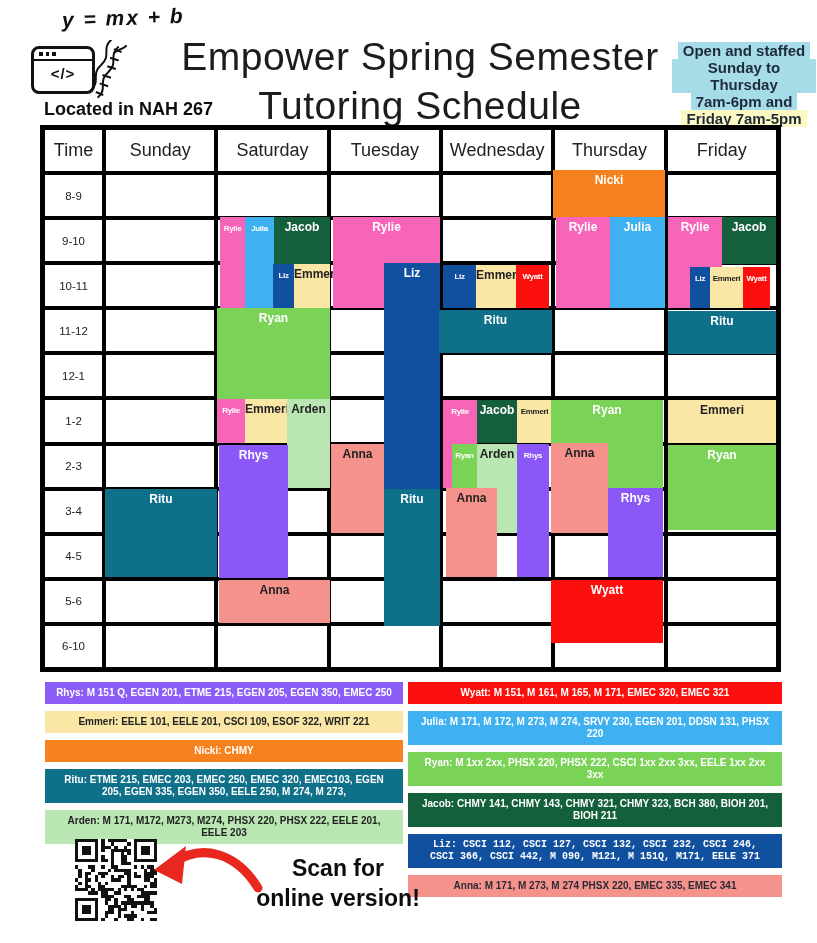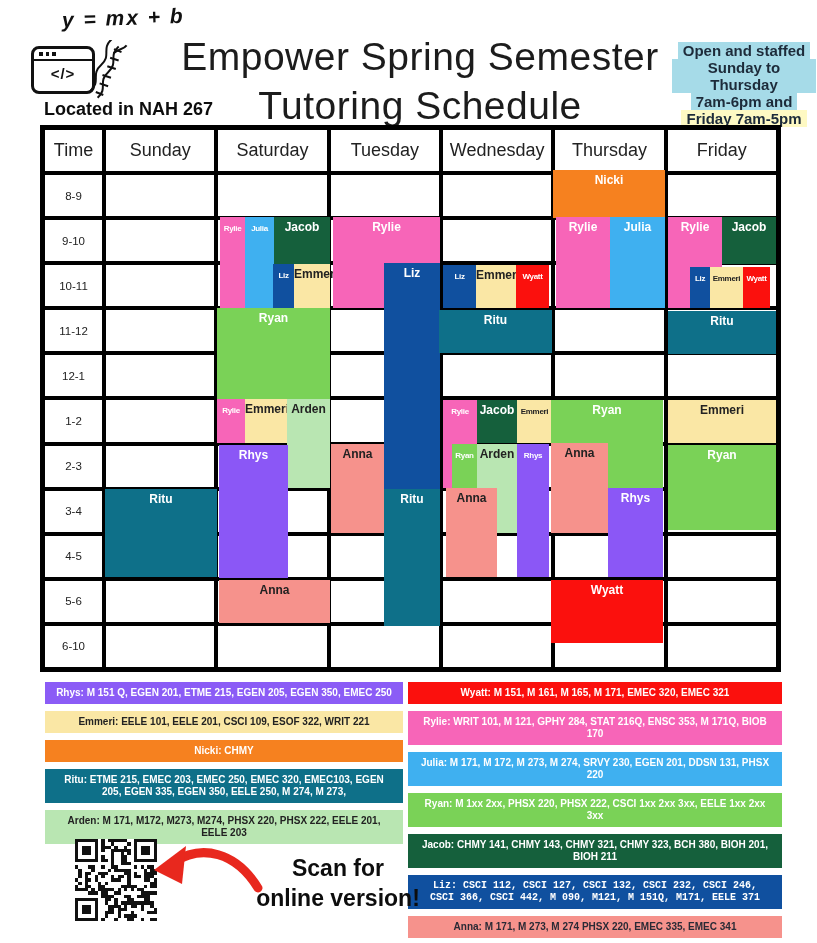--- a/index.html
+++ b/index.html
@@ -204,21 +204,20 @@
 
   <div id="legend-left" class="legend-col">
       <div class="leg" style="background: rgb(139, 92, 246); color: rgb(255, 255, 255);">Rhys: M 151 Q, EGEN 201, ETME 215, EGEN 205, EGEN 350, EMEC 250</div>
       <div class="leg" style="background: rgb(250, 231, 165); color: rgb(34, 34, 34);">Emmeri: EELE 101, EELE 201, CSCI 109, ESOF 322, WRIT 221</div>
       <div class="leg" style="background: rgb(246, 129, 31); color: rgb(255, 255, 255);">Nicki: CHMY</div>
       <div class="leg" style="background: rgb(14, 112, 137); color: rgb(255, 255, 255);">Ritu: ETME 215, EMEC 203, EMEC 250, EMEC 320, EMEC103, EGEN 205, EGEN 335, EGEN 350, EELE 250, M 274, M 273,</div>
       <div class="leg" style="background: rgb(185, 230, 178); color: rgb(34, 34, 34);">Arden: M 171, M172, M273, M274, PHSX 220, PHSX 222, EELE 201, EELE 203</div>
     </div>
   <div id="legend-right" class="legend-col">
       <div class="leg" style="background: rgb(251, 16, 13); color: rgb(255, 255, 255);">Wyatt: M 151, M 161, M 165, M 171, EMEC 320, EMEC 321</div>
-      <div class="leg" style="background: rgb(247, 101, 184); color: rgb(255, 255, 255);">Rylie: WRIT 101, M 121, GPHY 284, STAT 216Q, ENSC 353, M 171Q, BIOB 170</div>
       <div class="leg" style="background: rgb(63, 176, 240); color: rgb(255, 255, 255);">Julia: M 171, M 172, M 273, M 274, SRVY 230, EGEN 201, DDSN 131, PHSX 220</div>
       <div class="leg" style="background: rgb(122, 210, 87); color: rgb(255, 255, 255);">Ryan: M 1xx 2xx, PHSX 220, PHSX 222, CSCI 1xx 2xx 3xx, EELE 1xx 2xx 3xx</div>
       <div class="leg" style="background: rgb(21, 96, 60); color: rgb(255, 255, 255);">Jacob: CHMY 141, CHMY 143, CHMY 321, CHMY 323, BCH 380, BIOH 201, BIOH 211</div>
       <div class="leg" style="background: rgb(16, 80, 159); color: rgb(255, 255, 255); font-family: Liberation Mono, monospace;">Liz: CSCI 112, CSCI 127, CSCI 132, CSCI 232, CSCI 246, CSCI 366, CSCI 442, M 090, M121, M 151Q, M171, EELE 371</div>
       <div class="leg" style="background: rgb(246, 146, 140); color: rgb(42, 42, 53);">Anna: M 171, M 273, M 274 PHSX 220, EMEC 335, EMEC 341</div>
     </div>
 
   <svg id="qr" width="82" height="82" viewBox="0 0 25 25" shape-rendering="crispEdges">
       <rect x="0" y="0" width="25" height="25" fill="#fff"></rect>
       <rect x="8" y="0" width="1" height="1" fill="#111"></rect>

